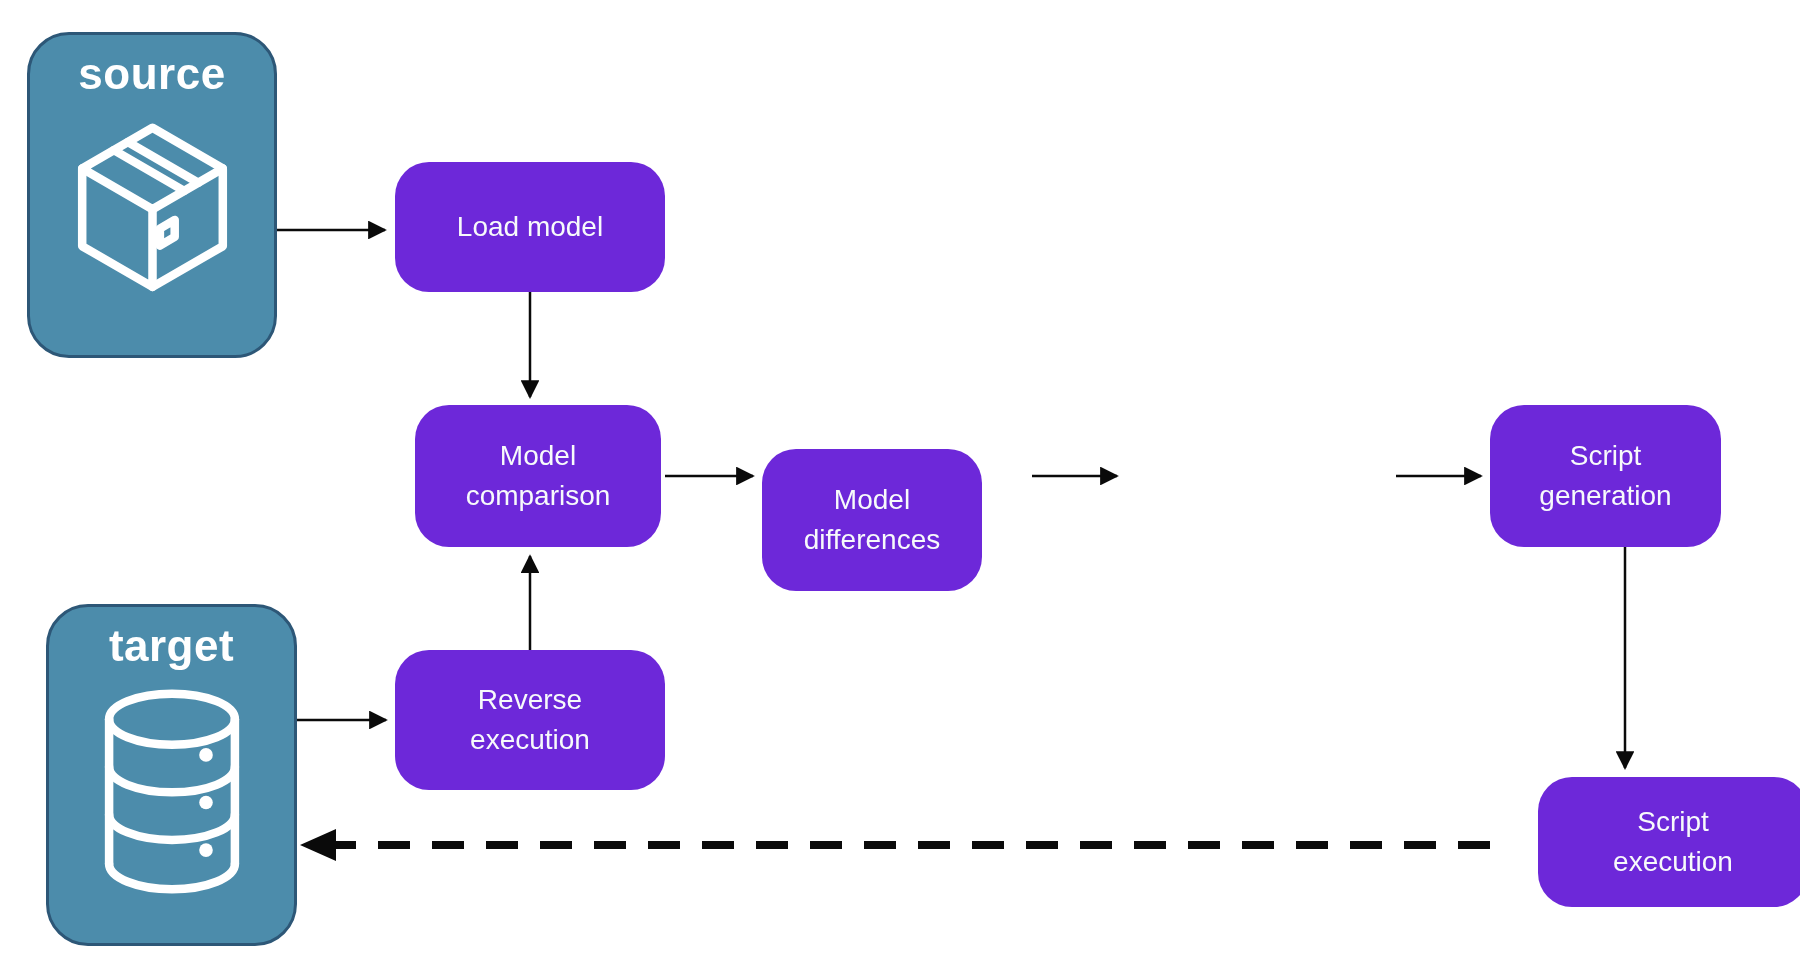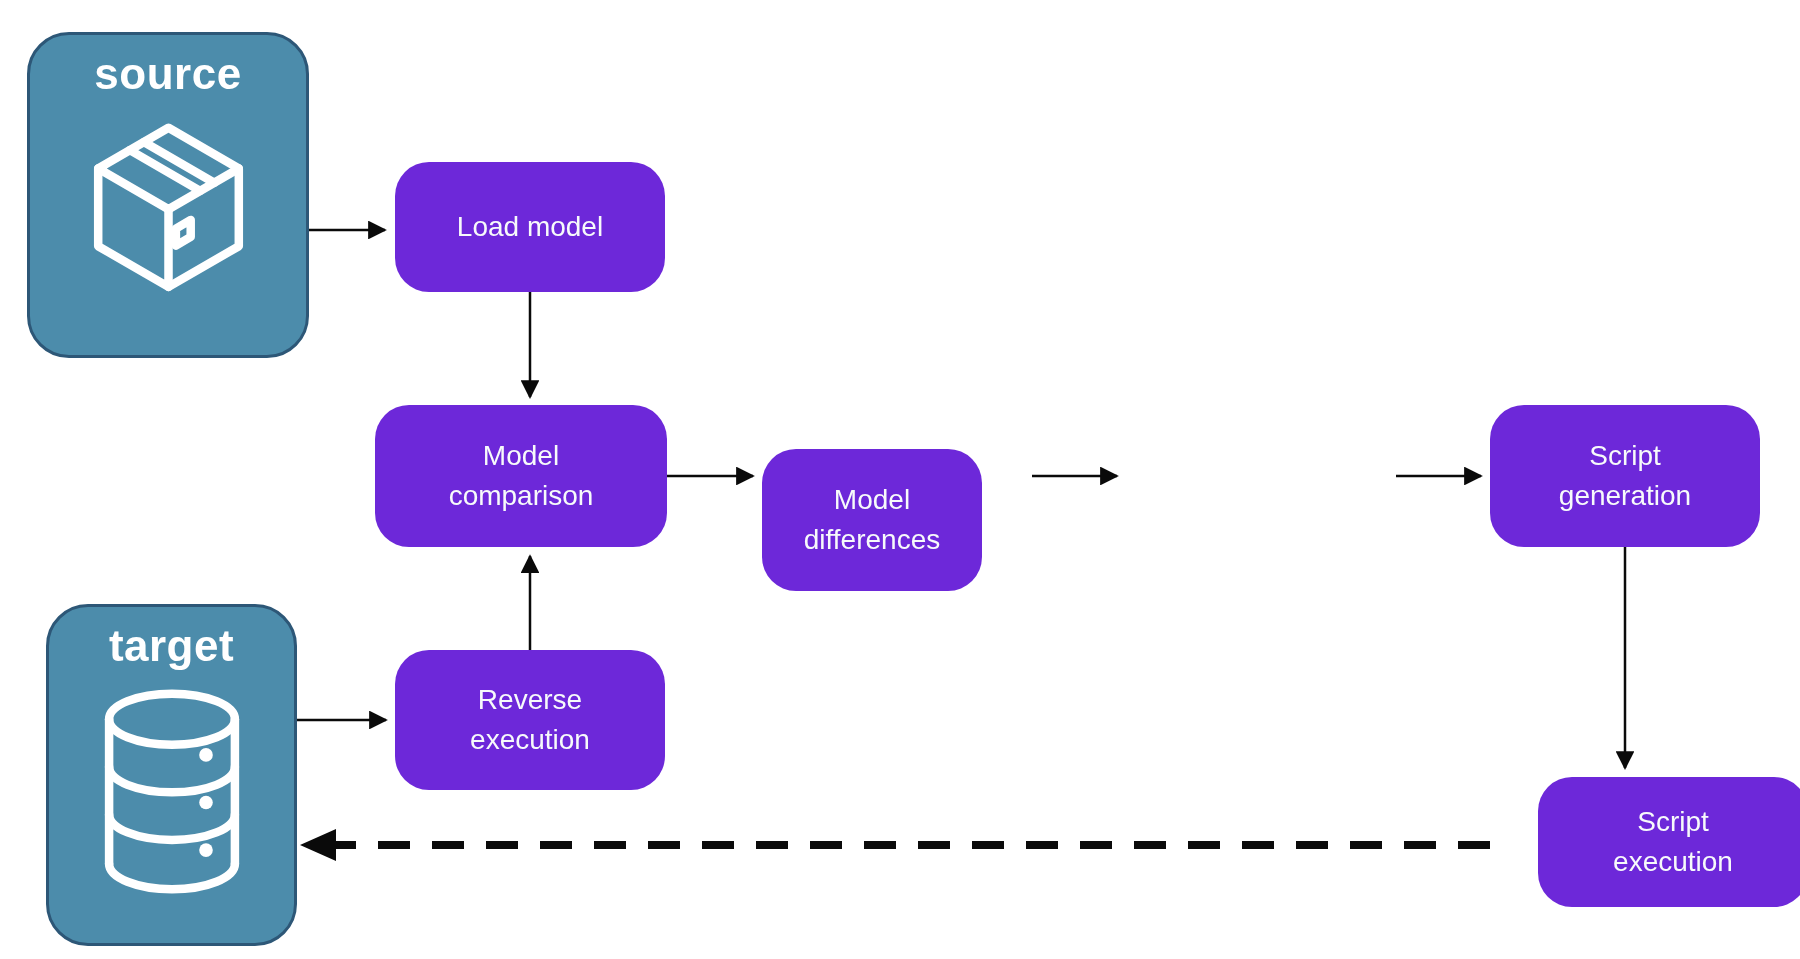--- a/index.html
+++ b/index.html
@@ -72,21 +72,21 @@
     <line x1="530" y1="292" x2="530" y2="397" stroke="#0A0A0A" stroke-width="2.5" marker-end="url(#ah)"></line>
     <line x1="665" y1="476" x2="753" y2="476" stroke="#0A0A0A" stroke-width="2.5" marker-end="url(#ah)"></line>
     <line x1="1032" y1="476" x2="1117" y2="476" stroke="#0A0A0A" stroke-width="2.5" marker-end="url(#ah)"></line>
     <line x1="1396" y1="476" x2="1481" y2="476" stroke="#0A0A0A" stroke-width="2.5" marker-end="url(#ah)"></line>
     <line x1="1625" y1="547" x2="1625" y2="768" stroke="#0A0A0A" stroke-width="2.5" marker-end="url(#ah)"></line>
     <line x1="297" y1="720" x2="386" y2="720" stroke="#0A0A0A" stroke-width="2.5" marker-end="url(#ah)"></line>
     <line x1="530" y1="650" x2="530" y2="556" stroke="#0A0A0A" stroke-width="2.5" marker-end="url(#ah)"></line>
     <line x1="1490" y1="845" x2="302" y2="845" stroke="#0A0A0A" stroke-width="8" stroke-dasharray="32 22" marker-end="url(#ahBig)"></line>
   </svg>
 
-  <div class="container-box" style="left:27px; top:32px; width:282px; height:326px;">
+  <div class="container-box" style="left:27px; top:32px; width:250px; height:326px;">
     <div class="container-label">source</div>
     <svg class="container-icon" width="185" height="185" viewBox="0 0 100 100" xmlns="http://www.w3.org/2000/svg">
       <g fill="none" stroke="#ffffff" stroke-width="4.6" stroke-linejoin="round" stroke-linecap="round">
         <polygon points="50,8 88,30 50,52 12,30"></polygon>
         <polyline points="12,30 12,72 50,94 50,52"></polyline>
         <polyline points="88,30 88,72 50,94"></polyline>
         <line x1="36.7" y1="15.7" x2="74.7" y2="37.7"></line>
         <line x1="29.1" y1="20.1" x2="67.1" y2="42.1"></line>
         <polygon points="54,62.5 62,57.8 62,67 54,71.7"></polygon>
       </g>
@@ -109,30 +109,30 @@
         <circle cx="70" cy="69" r="4"></circle>
         <circle cx="70" cy="97" r="4"></circle>
       </g>
     </svg>
   </div>
 
   <div class="node" style="left:395px; top:162px; width:270px; height:130px;">
     <span class="node-label">Load model</span>
   </div>
 
-  <div class="node" style="left:375px; top:405px; width:292px; height:142px;">
+  <div class="node" style="left:415px; top:405px; width:246px; height:142px;">
     <span class="node-label">Model comparison</span>
   </div>
 
   <div class="node" style="left:762px; top:405px; width:220px; height:142px;margin-top:44px;">
     <span class="node-label">Model differences</span>
   </div>
 
 
-  <div class="node" style="left:1490px; top:405px; width:270px; height:142px;align-items:center;">
+  <div class="node" style="left:1490px; top:405px; width:231px; height:142px;align-items:center;">
     <span class="node-label">Script generation</span>
   </div>
 
   <div class="node" style="left:395px; top:650px; width:270px; height:140px;">
     <span class="node-label">Reverse execution</span>
   </div>
 
   <div class="node" style="left:1490px; top:777px; width:270px; height:130px;margin-left:48px;">
     <span class="node-label">Script execution</span>
   </div>

